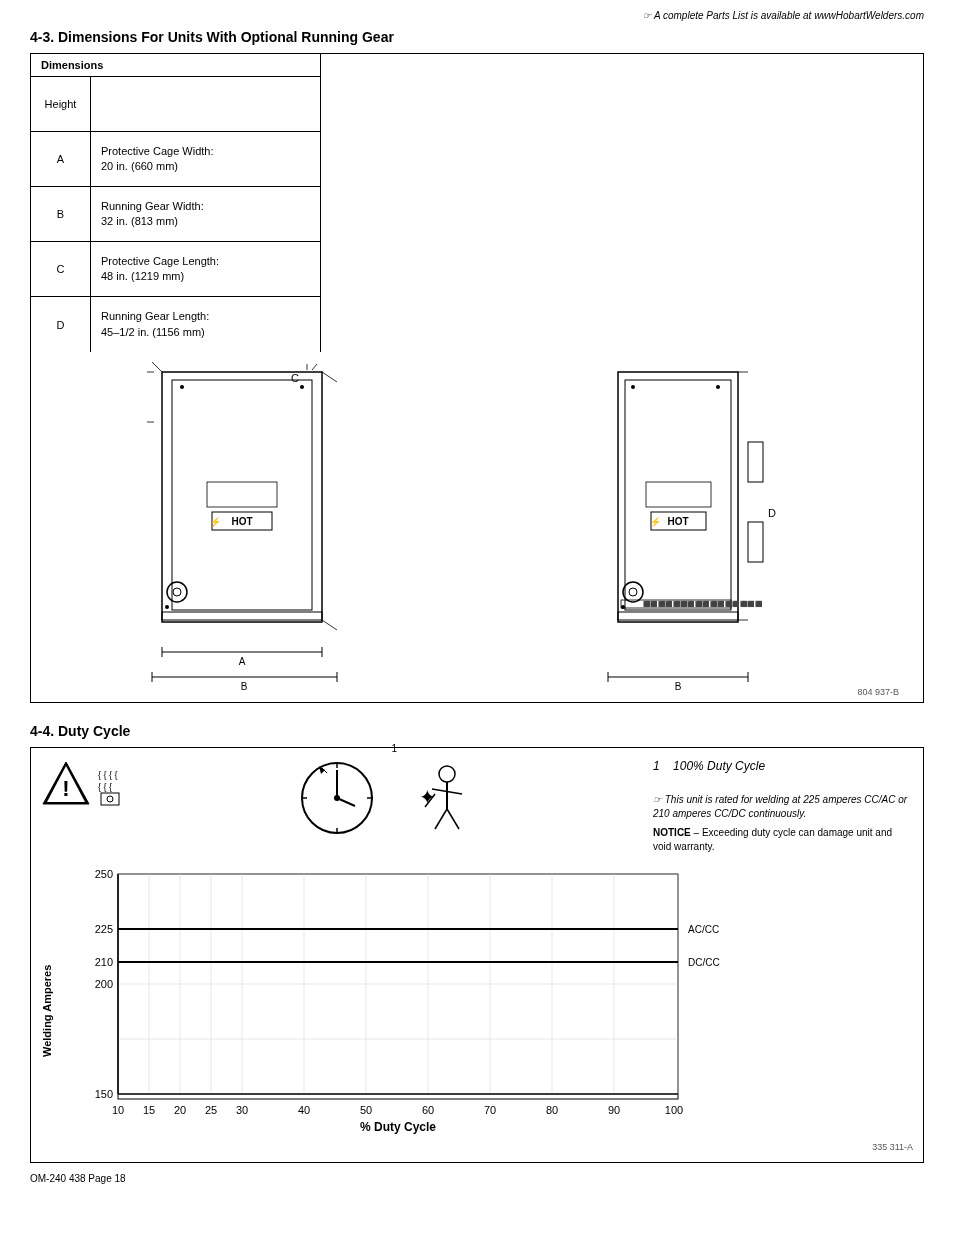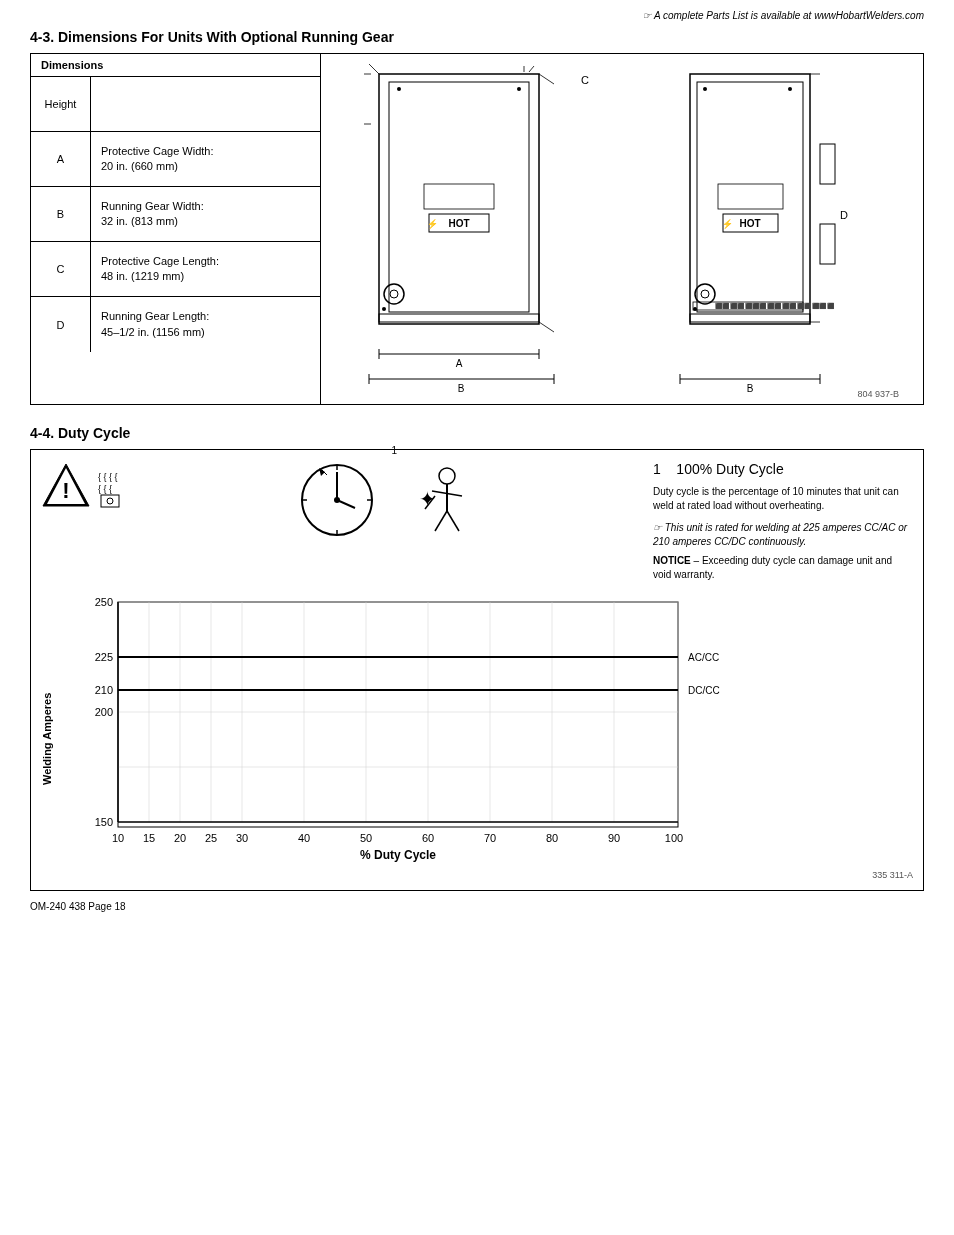--- a/index.html
+++ b/index.html
@@ -25,20 +25,21 @@
       font-weight: bold;
       margin-bottom: 8px;
     }
 
     
     .dimensions-box {
       border: 1px solid #000;
       display: flex;
       width: 100%;
       margin-bottom: 20px;
+      flex-direction: column;
     }
 
     .dim-table {
       width: 290px;
       min-width: 290px;
       border-right: 1px solid #000;
     }
 
     .dim-table-header {
       border-bottom: 1px solid #000;
@@ -129,22 +130,23 @@
       justify-content: center;
     }
 
     .dc-notes {
       width: 260px;
       font-size: 10px;
       line-height: 1.4;
     }
 
     .dc-notes .note-title {
-      font-size: 14px;
-      margin-bottom: 5px;
+      font-size: 12px;
+      margin-bottom: 18px;
+      font-style: italic;
     }
 
     .dc-notes .note-italic {
       font-style: italic;
       margin-top: 8px;
       margin-bottom: 5px;
     }
 
     .dc-notes .note-bold {
       font-weight: bold;
@@ -372,21 +374,20 @@
           <line x1="28" y1="35" x2="18" y2="48" stroke="#000" stroke-width="1.5"></line>
         </svg>
       </div>
 
       <div class="dc-notes">
         <div class="note-title">
           <span>1</span>
           &nbsp;&nbsp;
           <span>100% Duty Cycle</span>
         </div>
-        <div style="margin-bottom:6px;">Duty cycle is the percentage of 10 minutes that unit can weld at rated load without overheating.</div>
         <div class="note-italic" style="font-style:italic;">
           ☞ <span>This unit is rated for welding at 225 amperes CC/AC or 210 amperes CC/DC continuously.</span>
         </div>
         <div>
           <span class="note-bold">NOTICE</span><span> – Exceeding duty cycle can damage unit and void warranty.</span>
         </div>
       </div>
     </div>
 
     <div class="chart-container">

